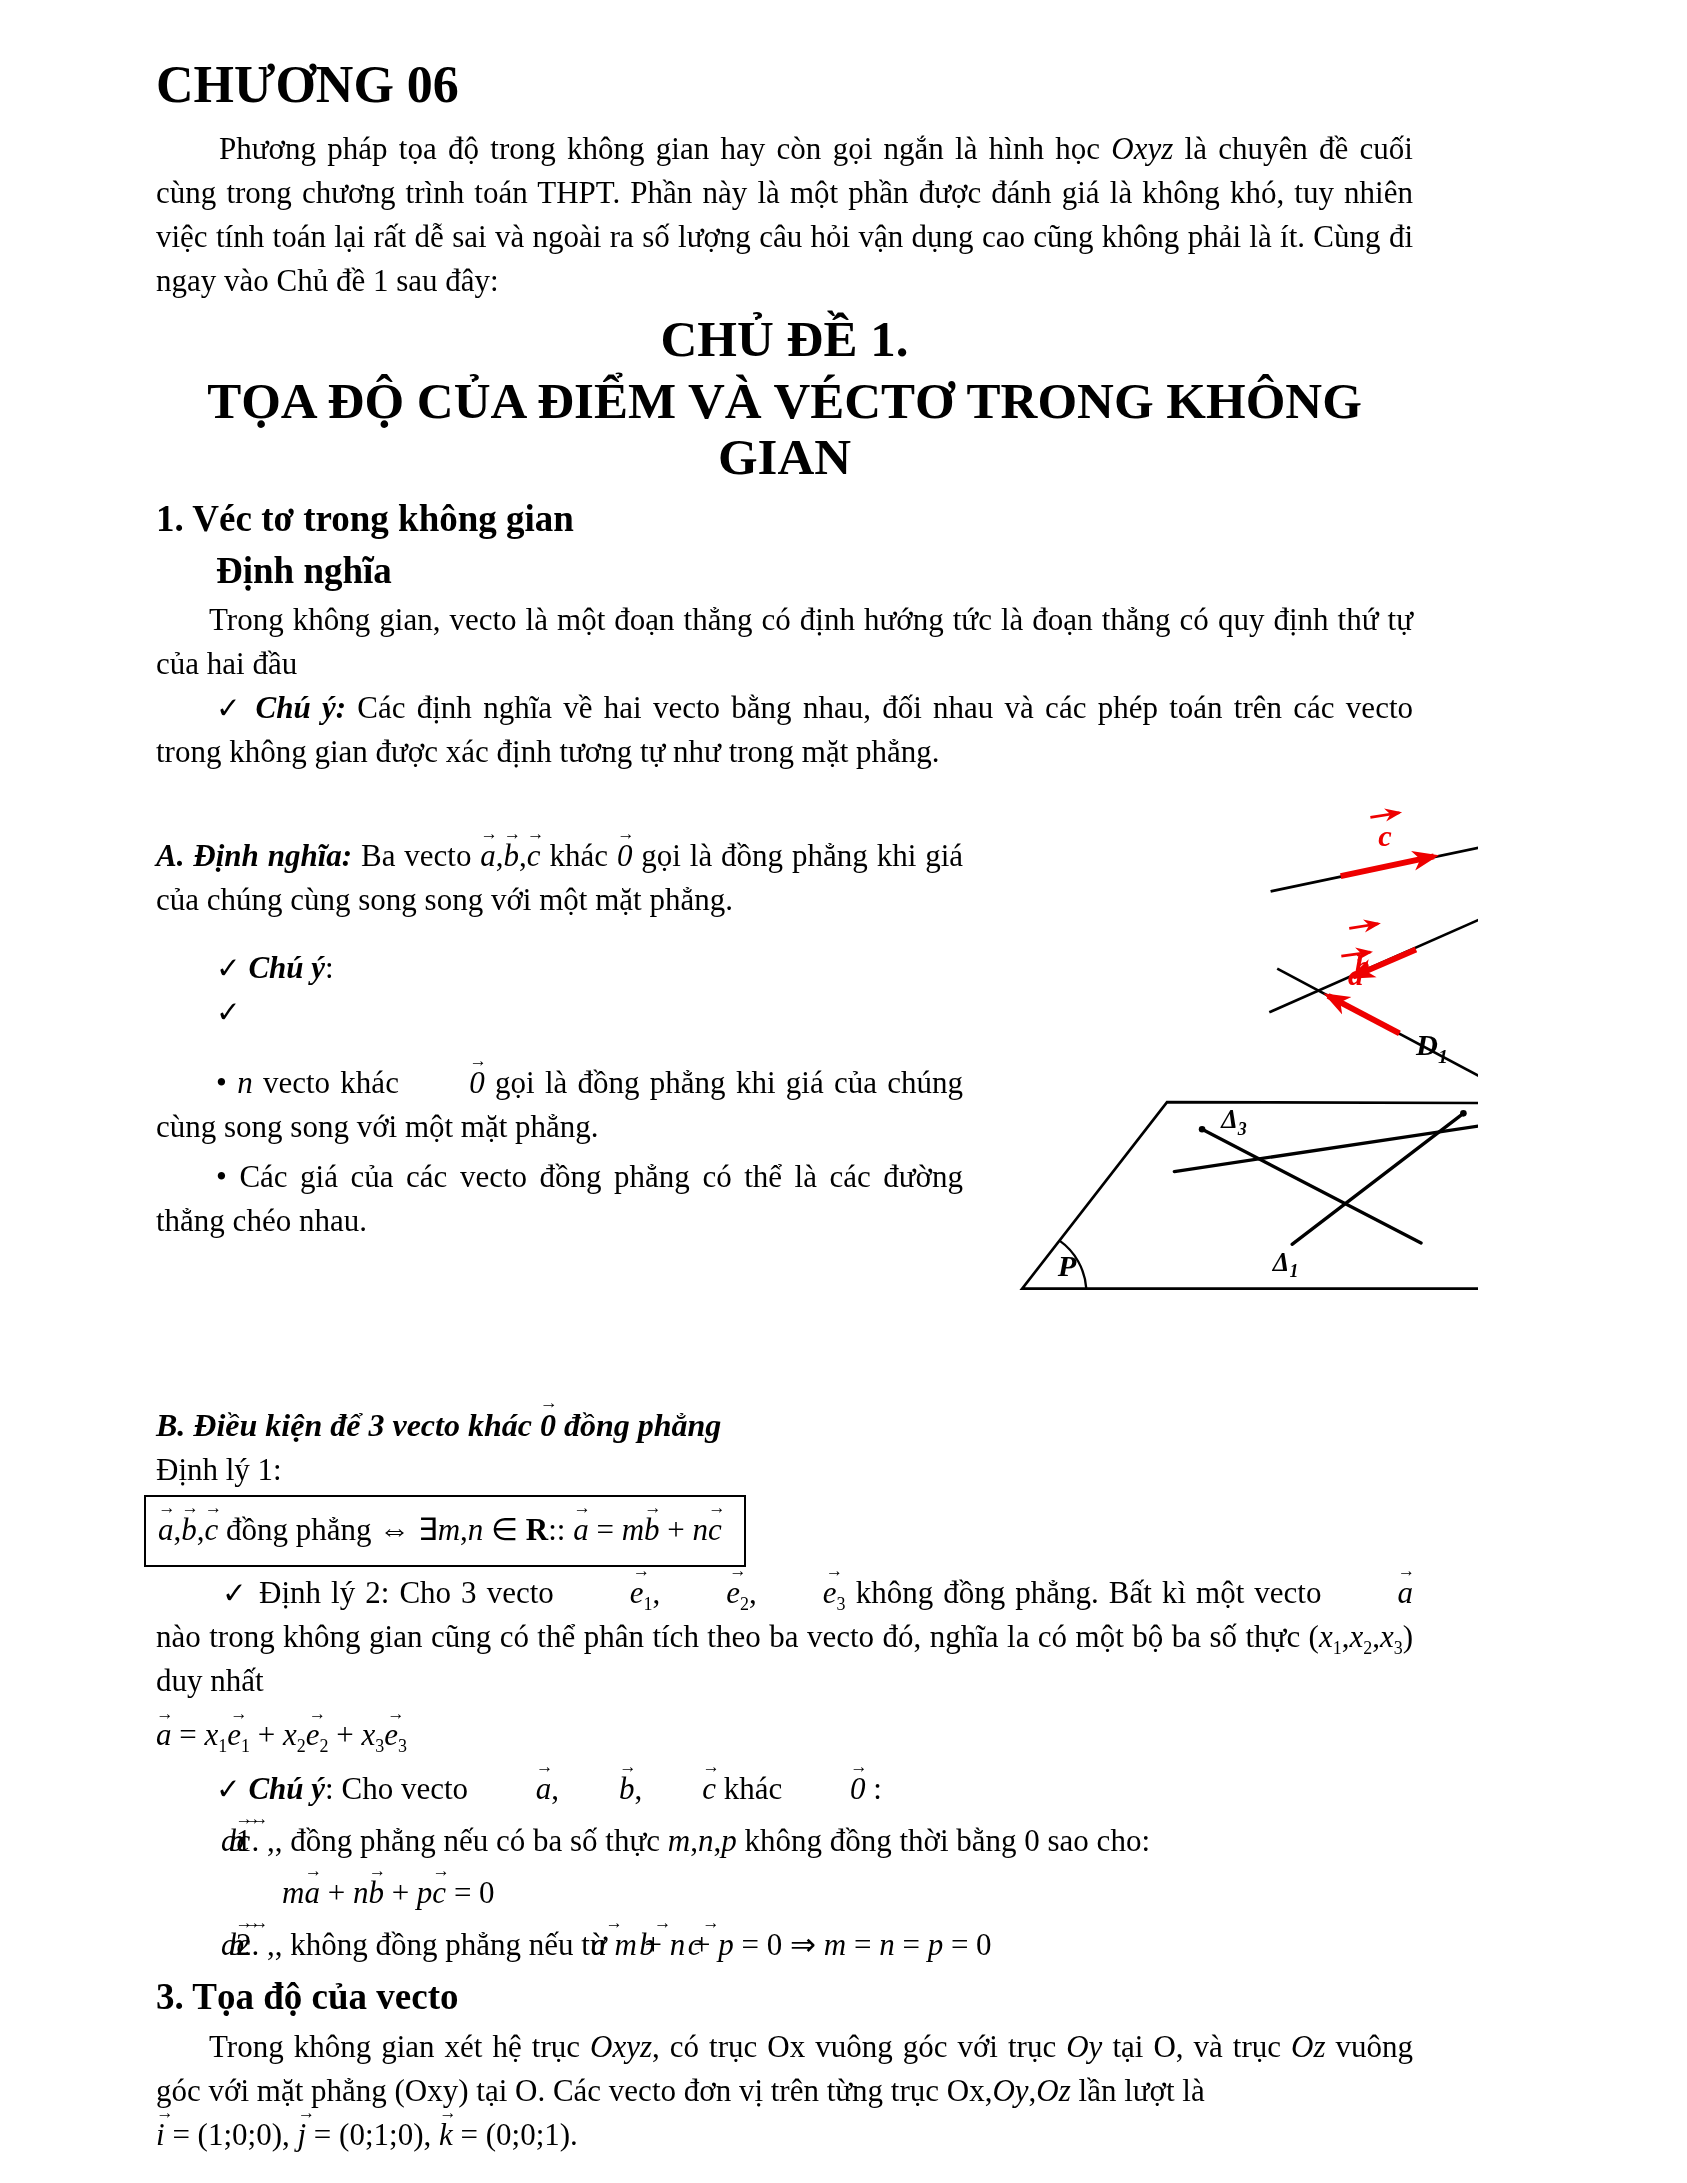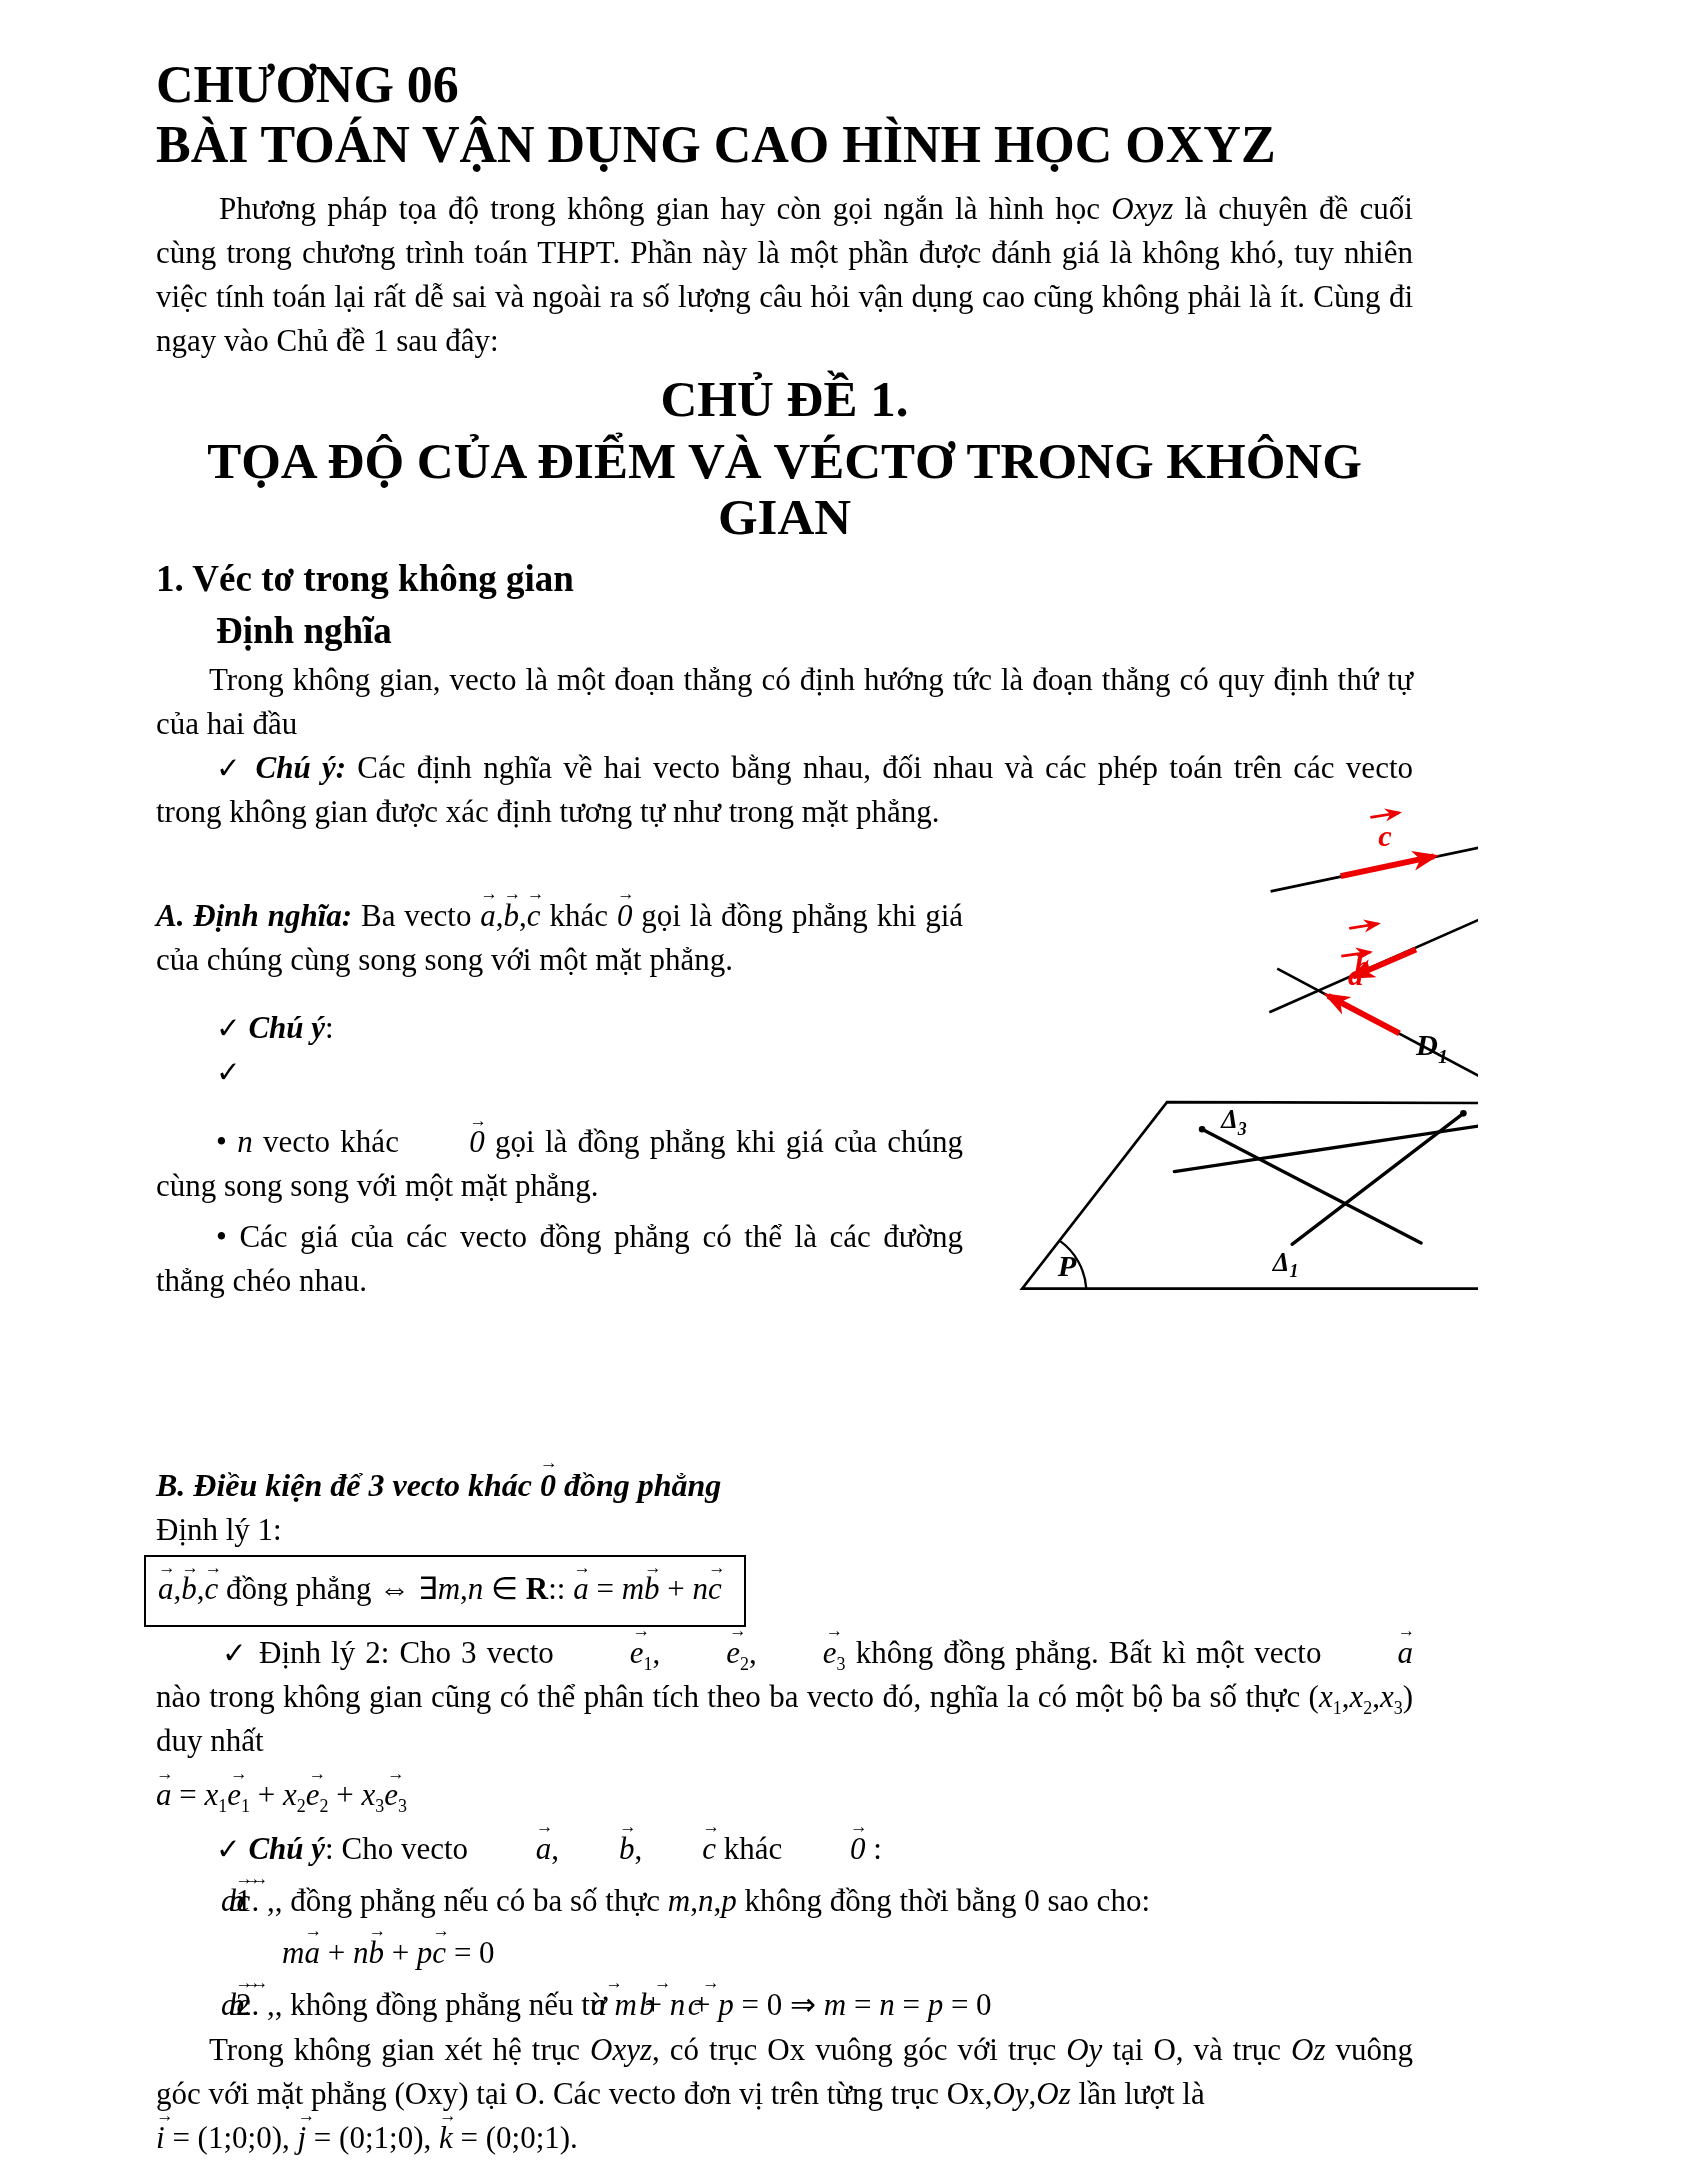--- a/index.html
+++ b/index.html
@@ -61,21 +61,20 @@
   .dline{stroke:#000;stroke-width:4;}
   .deltaline{stroke:#000;stroke-width:5;stroke-linecap:round;}
   .paraline{fill:none;stroke:#000;stroke-width:4;}
 </style>
 </head>
 <body>
 
 <div class="page">
 
   <div class="h1">CHƯƠNG 06</div>
-  <div class="h1 h1b">BÀI TOÁN VẬN DỤNG CAO HÌNH HỌC OXYZ</div>
 
   <p class="intro">Phương pháp tọa độ trong không gian hay còn gọi ngắn là hình học <i>Oxyz</i> là chuyên đề cuối cùng trong chương trình toán THPT. Phần này là một phần được đánh giá là không khó, tuy nhiên việc tính toán lại rất dễ sai và ngoài ra số lượng câu hỏi vận dụng cao cũng không phải là ít. Cùng đi ngay vào Chủ đề 1 sau đây:</p>
 
   <div class="h2 mt-topic">CHỦ ĐỀ 1.</div>
   <div class="h2 mt-topic2">TỌA ĐỘ CỦA ĐIỂM VÀ VÉCTƠ TRONG KHÔNG GIAN</div>
 
   <div class="h3 mt-s1">1. Véc tơ trong không gian</div>
   <div class="h3 defhead">Định nghĩa</div>
   <p class="defpara">Trong không gian, vecto là một đoạn thẳng có định hướng tức là đoạn thẳng có quy định thứ tự của hai đầu</p>
   <p class="notepara"><span class="chk">✓</span> <b style="font-style: italic;">Chú ý:</b> Các định nghĩa về hai vecto bằng nhau, đối nhau và các phép toán trên các vecto trong không gian được xác định tương tự như trong mặt phẳng.</p>
@@ -154,17 +153,18 @@
   <p class="boxwrap">
     <span class="box"><span class="vec"><span class="ar">→</span><i>a</i></span>,<span class="vec"><span class="ar">→</span><i>b</i></span>,<span class="vec"><span class="ar">→</span><i>c</i></span> đồng phẳng ⇔ ∃<i>m</i>,<i>n</i> ∈ <b>R</b>:: <span class="vec"><span class="ar">→</span><i>a</i></span> = <i>m</i><span class="vec"><span class="ar">→</span><i>b</i></span> + <i>n</i><span class="vec"><span class="ar">→</span><i>c</i></span></span>
   </p>
   <p class="dl2"><span class="chk">✓</span> Định lý 2: Cho 3 vecto <span class="vec"><span class="ar">→</span><i>e</i><sub>1</sub></span>,<span class="vec"><span class="ar">→</span><i>e</i><sub>2</sub></span>,<span class="vec"><span class="ar">→</span><i>e</i><sub>3</sub></span> không đồng phẳng. Bất kì một vecto <span class="vec"><span class="ar">→</span><i>a</i></span> nào trong không gian cũng có thể phân tích theo ba vecto đó, nghĩa la có một bộ ba số thực (<span><i>x</i><sub>1</sub></span>,<span><i>x</i><sub>2</sub></span>,<span><i>x</i><sub>3</sub></span>) duy nhất</p>
   <p class="fa"><span class="vec"><span class="ar">→</span><i>a</i></span> = <span><i>x</i><sub>1</sub></span><span class="vec"><span class="ar">→</span><i>e</i><sub>1</sub></span> + <span><i>x</i><sub>2</sub></span><span class="vec"><span class="ar">→</span><i>e</i><sub>2</sub></span> + <span><i>x</i><sub>3</sub></span><span class="vec"><span class="ar">→</span><i>e</i><sub>3</sub></span></p>
   <p class="chuy2"><span class="chk">✓</span> <b style="font-style: italic;">Chú ý</b>: Cho vecto <span class="vec"><span class="ar">→</span><i>a</i></span>,<span class="vec"><span class="ar">→</span><i>b</i></span>,<span class="vec"><span class="ar">→</span><i>c</i></span> khác <span class="vec"><span class="ar">→</span><i>0</i></span> :</p>
   <p class="item">1.  <span class="vec"><span class="ar">→</span><i>a</i></span>,<span class="vec"><span class="ar">→</span><i>b</i></span>,<span class="vec"><span class="ar">→</span><i>c</i></span> đồng phẳng nếu có ba số thực <i>m</i>,<i>n</i>,<i>p</i> không đồng thời bằng 0 sao cho:</p>
   <p class="itemformula"><i>m</i><span class="vec"><span class="ar">→</span><i>a</i></span> + <i>n</i><span class="vec"><span class="ar">→</span><i>b</i></span> + <i>p</i><span class="vec"><span class="ar">→</span><i>c</i></span> = 0</p>
   <p class="item">2.  <span class="vec"><span class="ar">→</span><i>a</i></span>,<span class="vec"><span class="ar">→</span><i>b</i></span>,<span class="vec"><span class="ar">→</span><i>c</i></span> không đồng phẳng nếu từ <i>m</i><span class="vec"><span class="ar">→</span><i>a</i></span> + <i>n</i><span class="vec"><span class="ar">→</span><i>b</i></span> + <i>p</i><span class="vec"><span class="ar">→</span><i>c</i></span> = 0 ⇒ <i>m</i> = <i>n</i> = <i>p</i> = 0</p>
 
+  <div class="h3 s3head">3. Tọa độ của vecto</div>
   <p class="s3para">Trong không gian xét hệ trục <i>Oxyz</i>, có trục Ox vuông góc với trục <i>Oy</i> tại O, và trục <i>Oz</i> vuông góc với mặt phẳng (Oxy) tại O. Các vecto đơn vị trên từng trục Ox,<i>Oy</i>,<i>Oz</i> lần lượt là</p>
   <p class="s3formula"><span class="vec"><span class="ar">→</span><i>i</i></span> = (1;0;0), <span class="vec"><span class="ar">→</span><i>j</i></span> = (0;1;0), <span class="vec"><span class="ar">→</span><i>k</i></span> = (0;0;1).</p>
 
 </div>
 
 
 </body></html>

